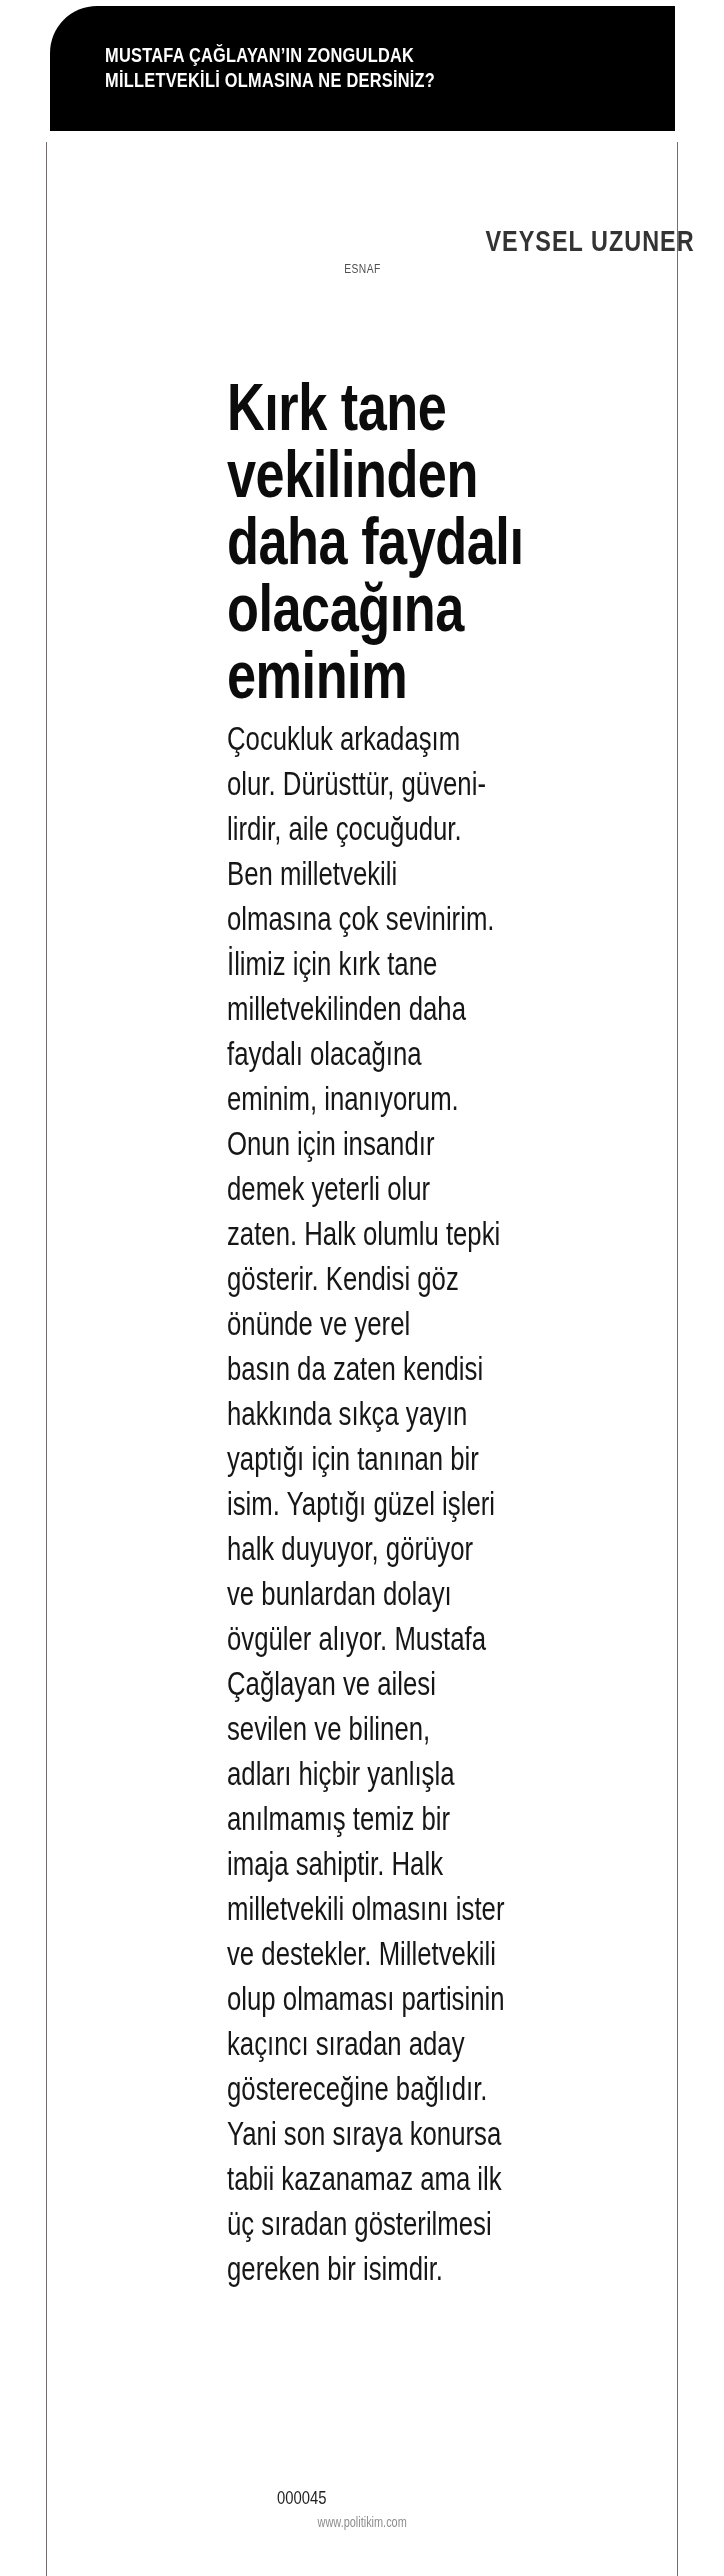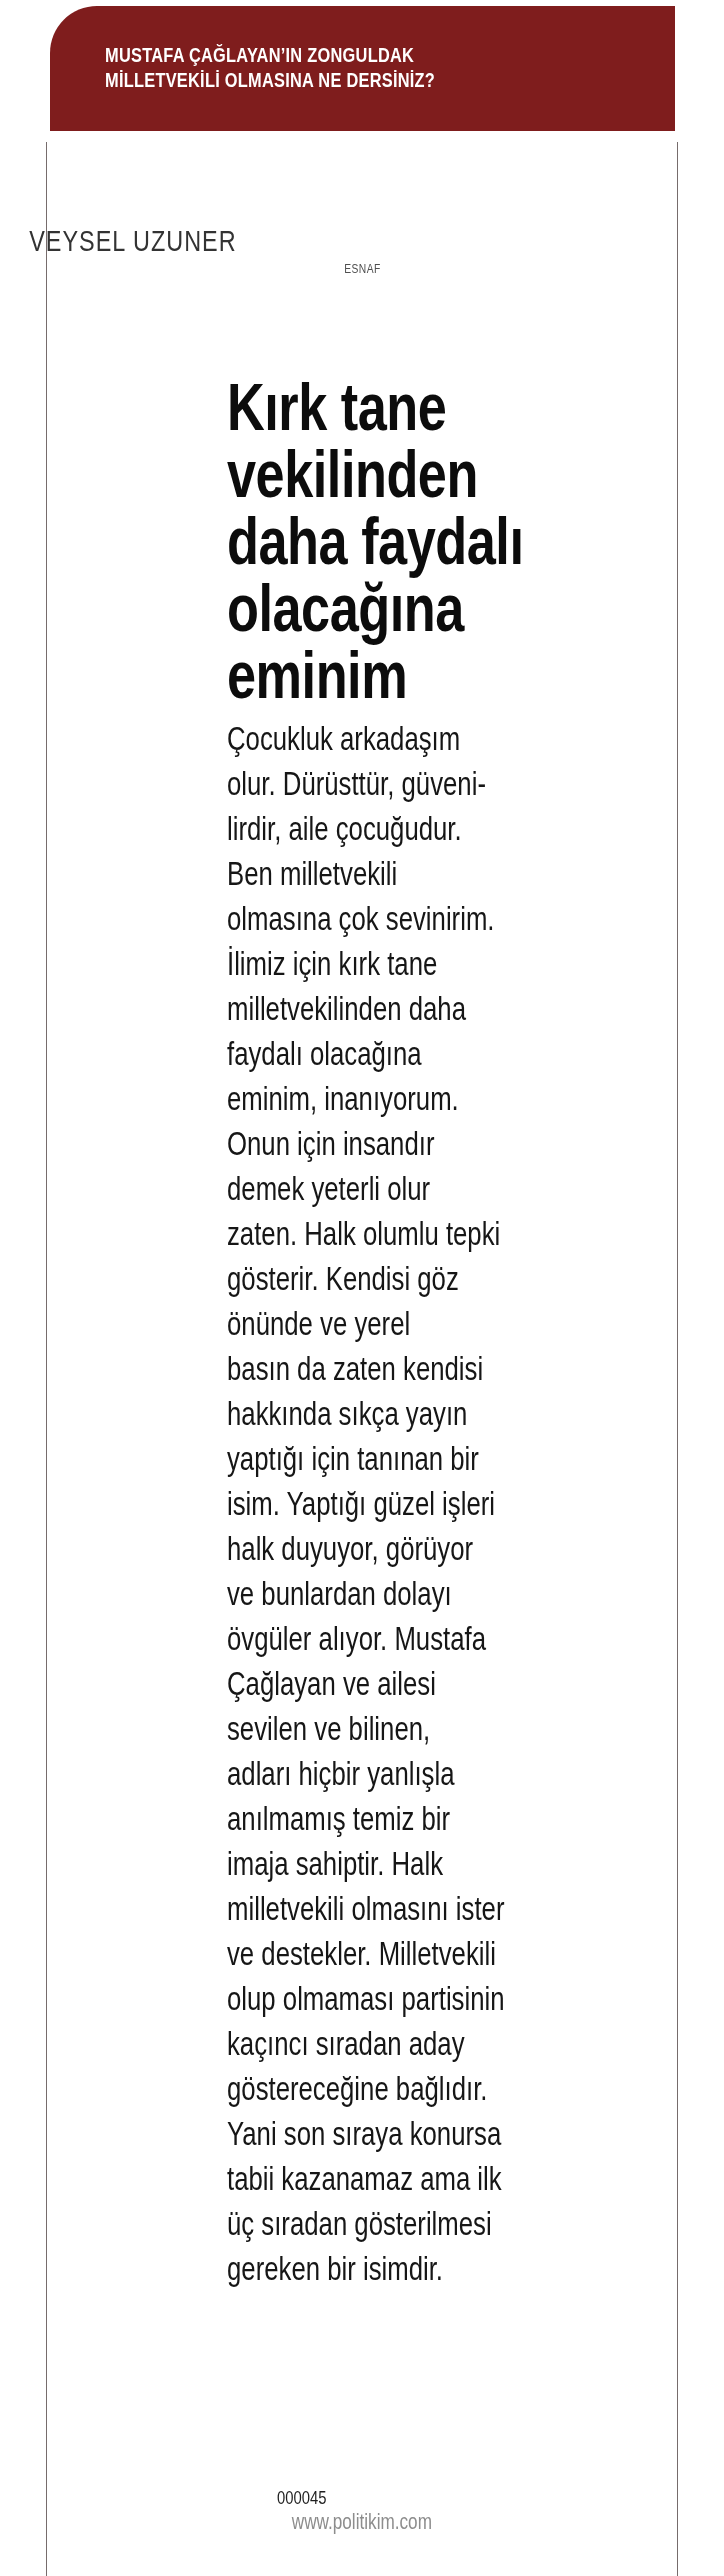--- a/index.html
+++ b/index.html
@@ -15,21 +15,21 @@
     font-family: "Liberation Sans", sans-serif;
   }
 
   
   .banner {
     position: absolute;
     left: 50px;
     top: 5.7px;
     width: 625px;
     height: 125px;
-    background: #7f1d1d;
+    background: #000000;
     border-top-left-radius: 47px;
     display: flex;
     align-items: center;
   }
   .banner-title {
     margin-left: 55px;
     color: #ffffff;
     font-weight: bold;
     font-size: 19.5px;
     line-height: 25px;
@@ -50,22 +50,22 @@
     border-left: 1.3px solid #766c6c;
     border-right: 1.3px solid #766c6c;
     background: #ffffff;
   }
 
   .person-name {
     position: absolute;
     left: 0;
     top: 225px;
     width: 724px;
-    text-align: left;
-    font-weight: 400;
+    text-align: right;
+    font-weight: 700;
     font-size: 30px;
     line-height: 31.5px;
     color: #333333;
     letter-spacing: 1.3px;
   }
   .person-name .squeeze,
   .person-title .squeeze,
   .footer-number .squeeze,
   .footer-site .squeeze {
     display: inline-block;
@@ -122,21 +122,21 @@
     font-size: 19px;
     line-height: 20px;
     color: #1f1f1f;
   }
   .footer-site {
     position: absolute;
     left: 0;
     top: 2512px;
     width: 724px;
     text-align: center;
-    font-size: 22px;
+    font-size: 14px;
     line-height: 20px;
     color: #8d8d8d;
   }
 </style>
 </head>
 <body>
 
 <div class="banner">
   <div class="banner-title">MUSTAFA ÇAĞLAYAN’IN ZONGULDAK
 MİLLETVEKİLİ OLMASINA NE DERSİNİZ?</div>

